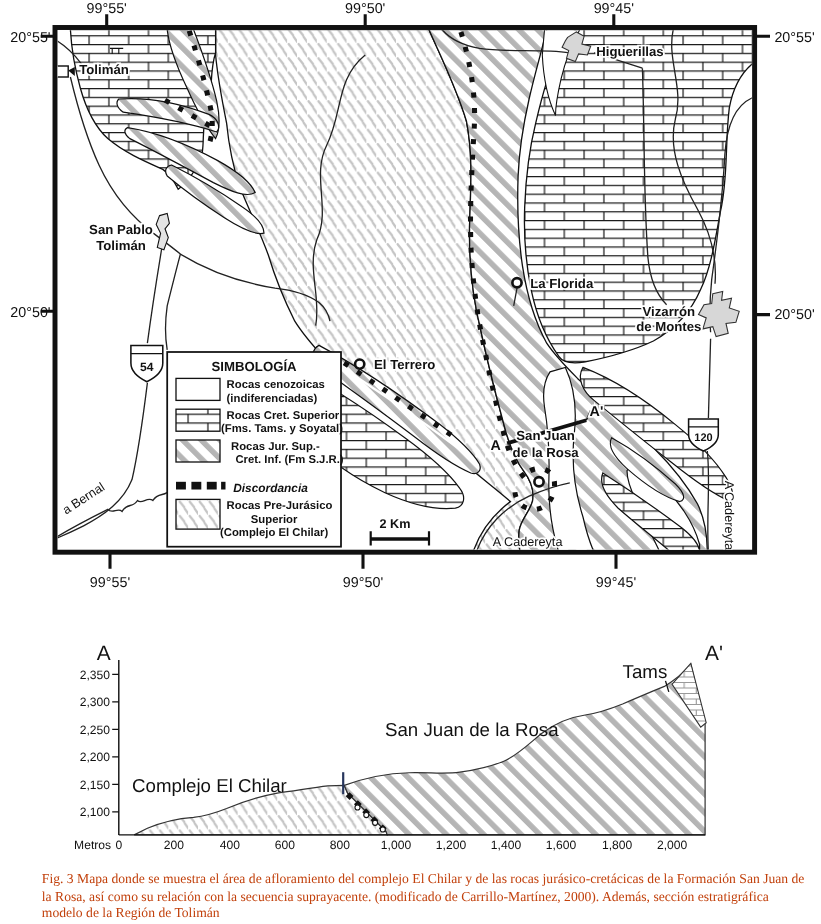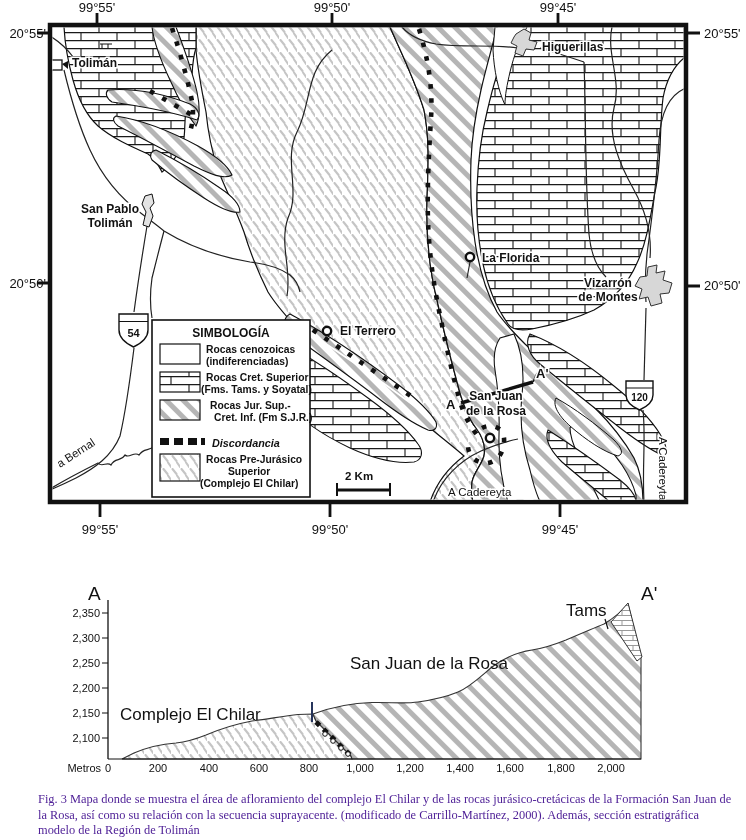--- a/index.html
+++ b/index.html
@@ -11,21 +11,21 @@
   .town{font-size:12px;font-weight:bold;paint-order:stroke;stroke:#fff;stroke-width:3.2px;}
   .small-lbl{font-size:11.5px;paint-order:stroke;stroke:#fff;stroke-width:3px;}
   .shield-num{font-size:11px;font-weight:bold;text-anchor:middle;}
   .leg-title{font-size:12px;font-weight:bold;text-anchor:middle;}
   .leg-txt{font-size:10.3px;font-weight:bold;}
   .leg-italic{font-size:10.8px;font-weight:bold;font-style:italic;}
   .sec-big{font-size:17px;}
   .sec-end{font-size:19px;}
   .sec-tick{font-size:11px;}
   .caption{position:absolute;left:38px;top:792px;width:694px;
-           font-family:"Liberation Serif",serif;font-size:12.4px;line-height:1.26;color:#4c1d95;}
+           font-family:"Liberation Serif",serif;font-size:12.4px;line-height:1.26;color:#c2410c;}
 </style>
 </head>
 <body>
 
 <div class="figure">
 <svg width="746" height="790" viewBox="0 0 746 790">
   <defs>
     <pattern id="pat-brick" width="36" height="16" patternUnits="userSpaceOnUse">
       <rect width="36" height="16" fill="#fff"></rect>
       <path d="M0,0.6H36 M0,8.6H36 M9,0.6V8.6 M27,8.6V16" stroke="#1a1a1a" stroke-width="1.1" fill="none"></path>

